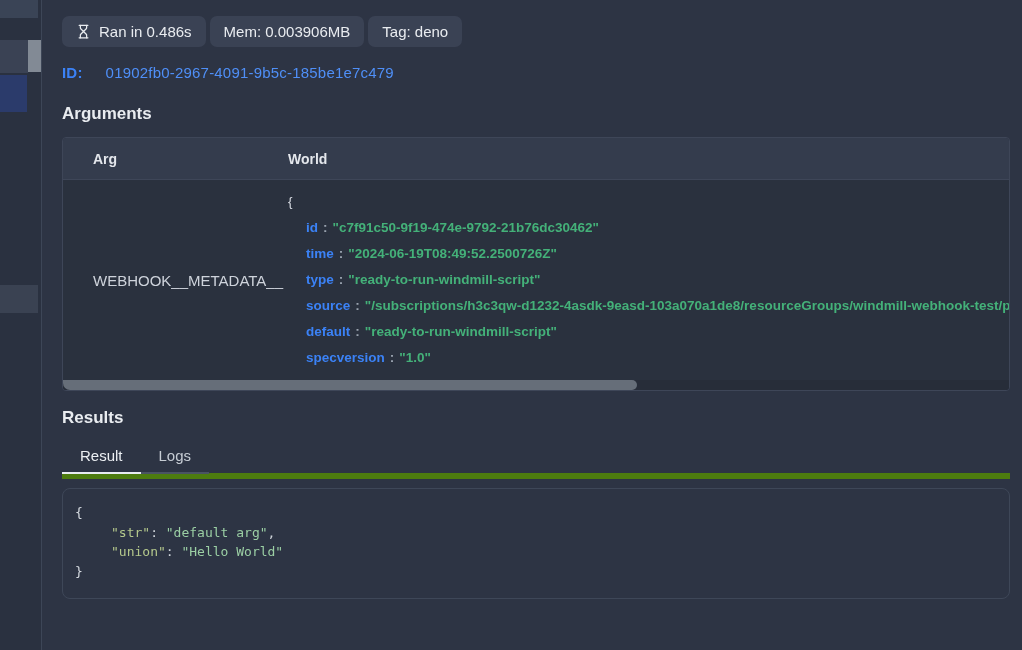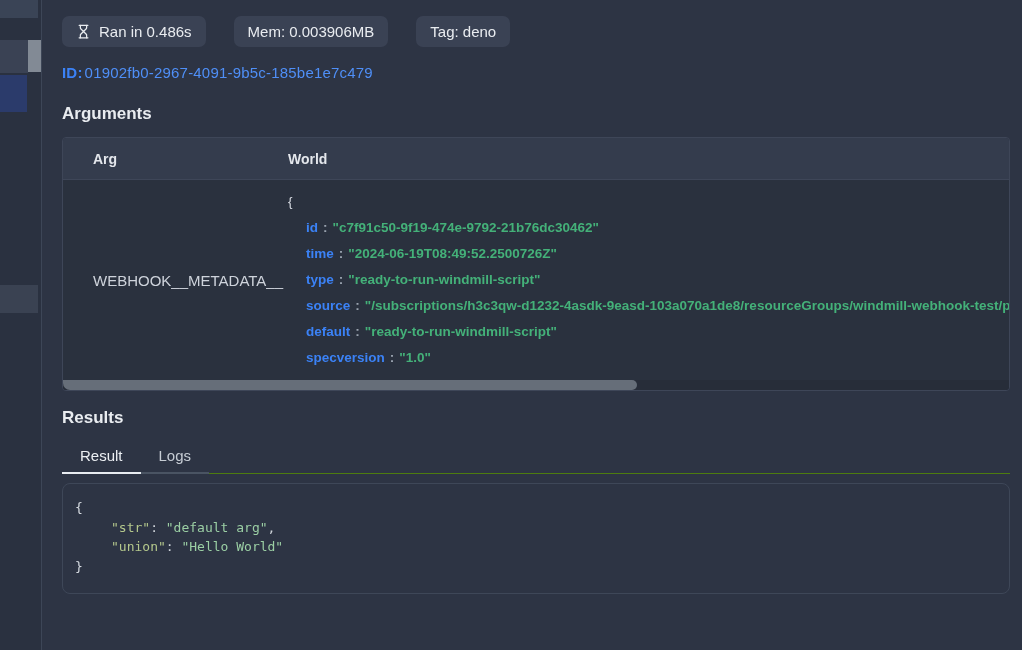--- a/index.html
+++ b/index.html
@@ -13,30 +13,30 @@
   .left-strip{position:absolute;left:0;top:0;width:41px;height:650px;background:#2a3140;border-right:1px solid #3d4657;}
   .ls-top{position:absolute;left:0;top:0;width:38px;height:18px;background:#3a4456;}
   .ls-item{position:absolute;left:0;top:40px;width:28px;height:33px;background:#3a4254;}
   .ls-thumb{position:absolute;left:28px;top:40px;width:13px;height:32px;background:#828a95;}
   .ls-active{position:absolute;left:0;top:75px;width:27px;height:37px;background:#2b3b6b;}
   .ls-item2{position:absolute;left:0;top:285px;width:38px;height:28px;background:#3a4252;}
 
   
   .main{position:absolute;left:42px;top:0;right:0;bottom:0;padding:16px 12px 0 20px;box-sizing:border-box;}
 
-  .badges{display:flex;gap:28px;text-align:center;}
+  .badges{display:flex;gap:4px;text-align:center;}
   .badge{
     background:#3a4254;color:#e9ecf0;border-radius:7px;
     height:31px;box-sizing:border-box;padding:0 14px;
     display:inline-flex;align-items:center;gap:8px;font-size:15px;
   }
   .badge svg{display:block;}
 
   .id-line{margin-top:17px;font-size:15px;letter-spacing:.2px;}
-  .id-label{color:#3b82f6;font-weight:700;margin-right:2px;}
+  .id-label{color:#3b82f6;font-weight:700;margin-right:23px;}
   .id-value{color:#4f8ff7;cursor:pointer;}
 
   .section-title{margin-top:23px;font-size:17px;font-weight:700;color:#e9ecf0;}
 
   
   .arg-table{
     margin-top:13px;border:1px solid #3e4658;border-radius:4px;
     background:#2a313e;overflow:hidden;
   }
   .t-head{
@@ -65,21 +65,21 @@
   .m-val{color:#44b179;font-weight:600;}
 
   .t-scroll{position:relative;height:10px;background:#272d39;}
   .t-scroll .thumb{
     position:absolute;left:0;top:0;height:10px;width:574px;
     background:#666e79;border-radius:0 5px 5px 7px;cursor:pointer;
   }
 
   
   .results-title{margin-top:17px;}
-  .tabs{margin-top:12px;display:flex;border-bottom:1px solid #4d7c0f;}
+  .tabs{margin-top:12px;display:flex;border-bottom:6px solid #4d7c0f;}
   .tab{font-size:15px;padding:7px 18px 8px 18px;margin-bottom:-1px;cursor:pointer;}
   .tab.active{color:#eceff3;border-bottom:2px solid #e8ecf1;}
   .tab.inactive{color:#c6ccd4;border-bottom:2px solid #4a5463;}
 
   .code-block{
     margin-top:9px;border:1px solid #3e4758;border-radius:8px;
     height:111px;box-sizing:border-box;padding:14px 12px;
     font-family:"DejaVu Sans Mono", monospace;font-size:13px;line-height:19.7px;
     color:#d8dde3;white-space:pre;overflow:hidden;
   }

